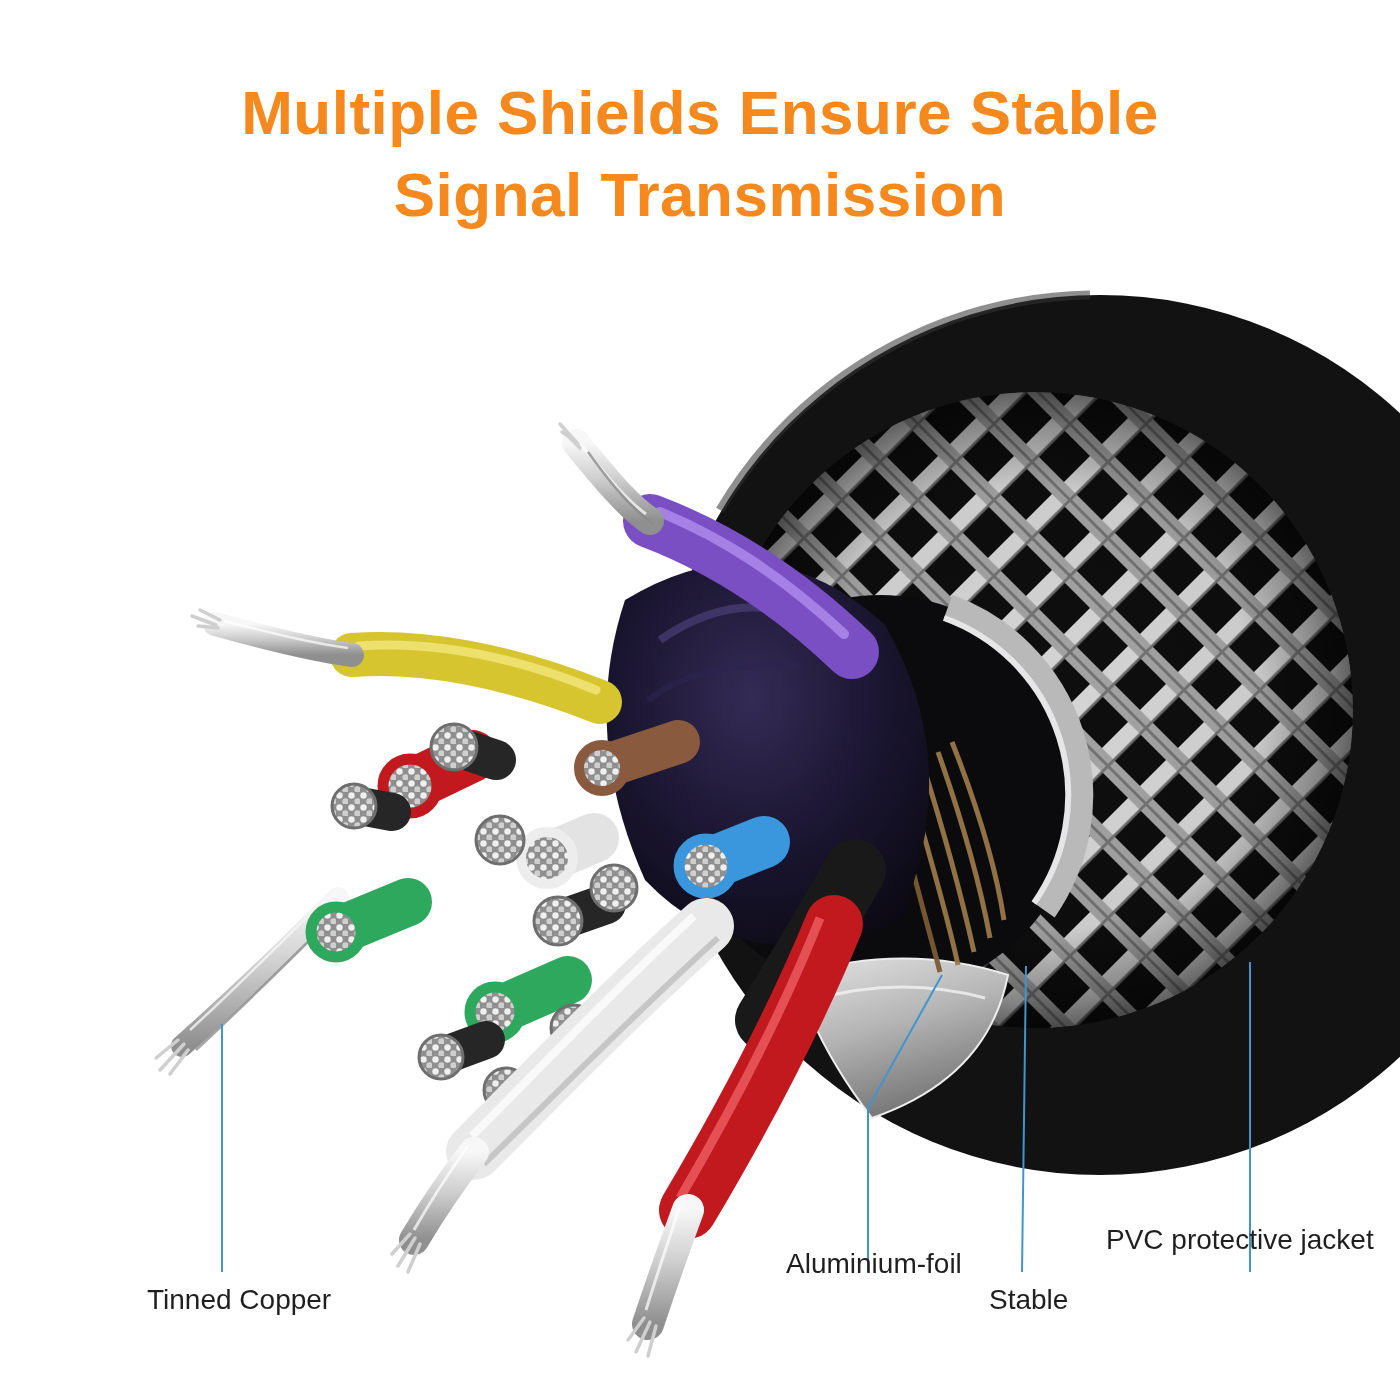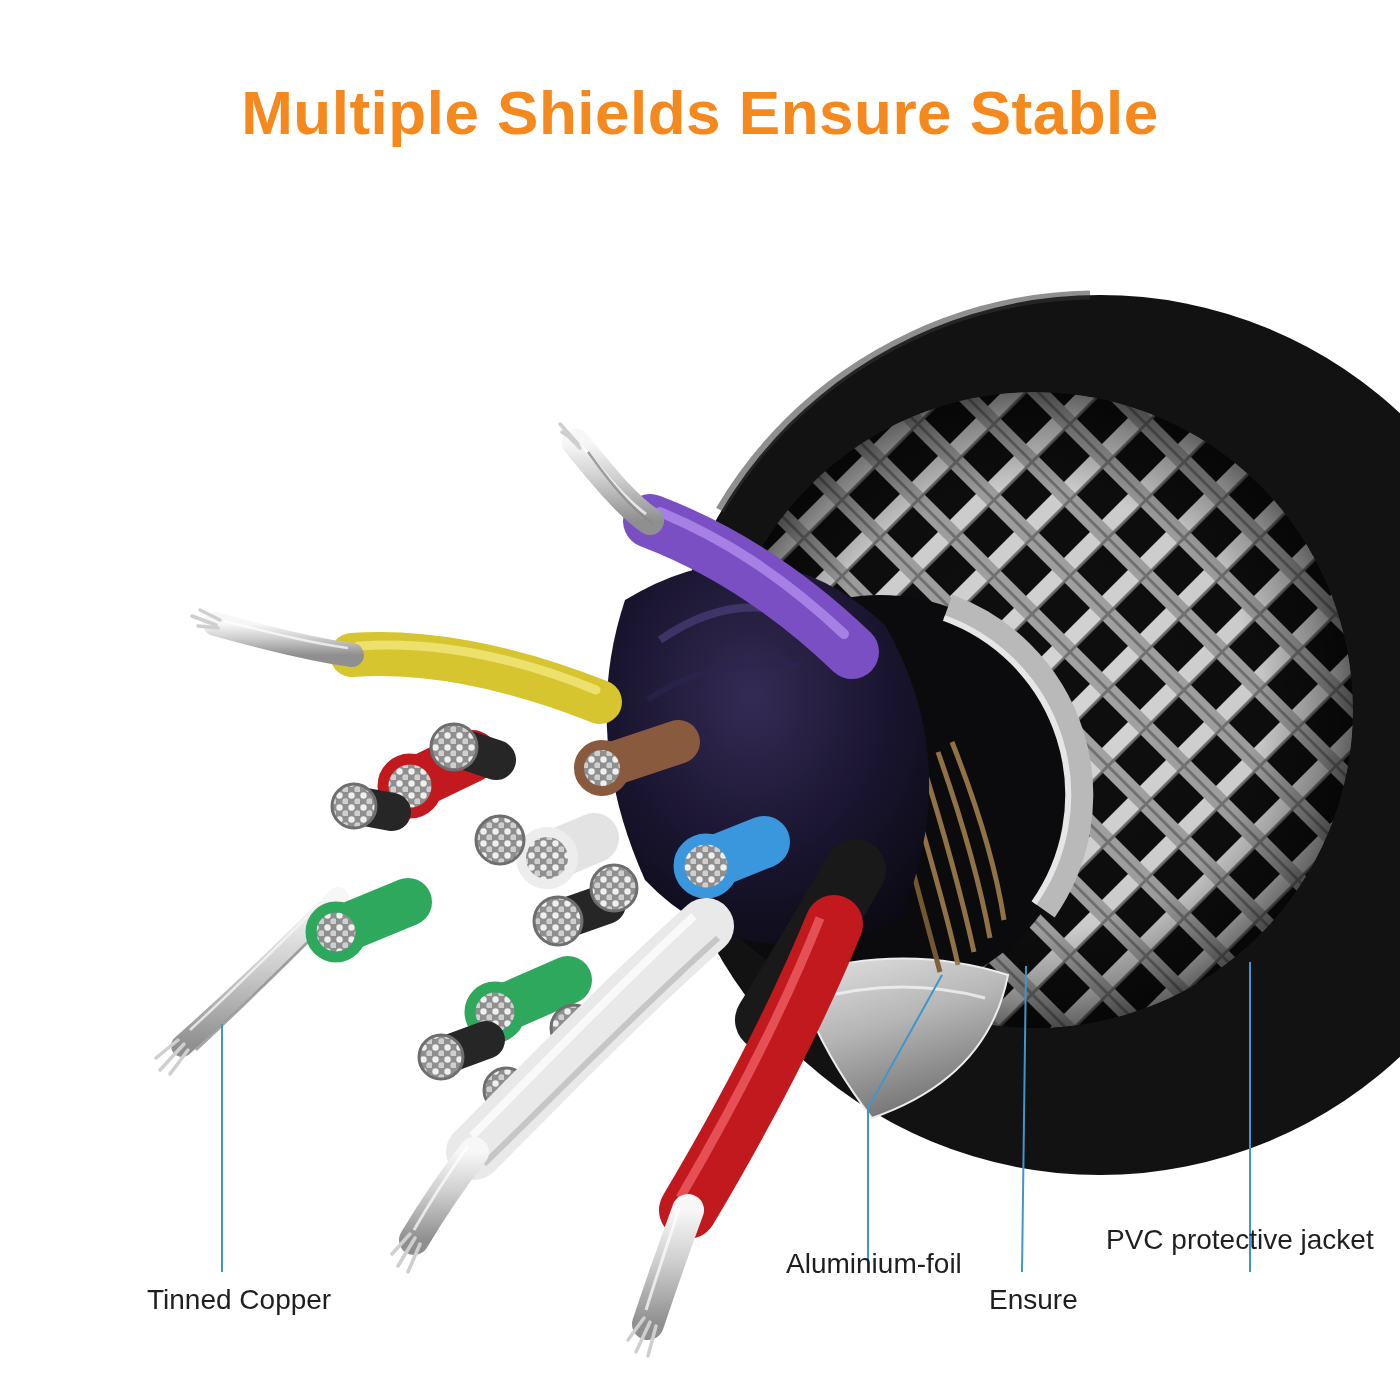--- a/index.html
+++ b/index.html
@@ -245,20 +245,21 @@
     <g class="leader">
       <polyline points="222,1272 222,1024"></polyline>
       <polyline points="868,1272 868,1108 942,975"></polyline>
       <polyline points="1022,1272 1026,966"></polyline>
       <polyline points="1250,1272 1250,962"></polyline>
     </g>
   </svg>
 
   <div class="title">
     <div>Multiple Shields Ensure Stable</div>
+    <div>Signal Transmission</div>
   </div>
 
   <div class="callout tinned">Tinned Copper</div>
   <div class="callout foil">Aluminium-foil</div>
-  <div class="callout braid">Ensure</div>
+  <div class="callout braid">Stable</div>
   <div class="callout pvc">PVC protective jacket</div>
 
 </div>
 
 </body></html>

